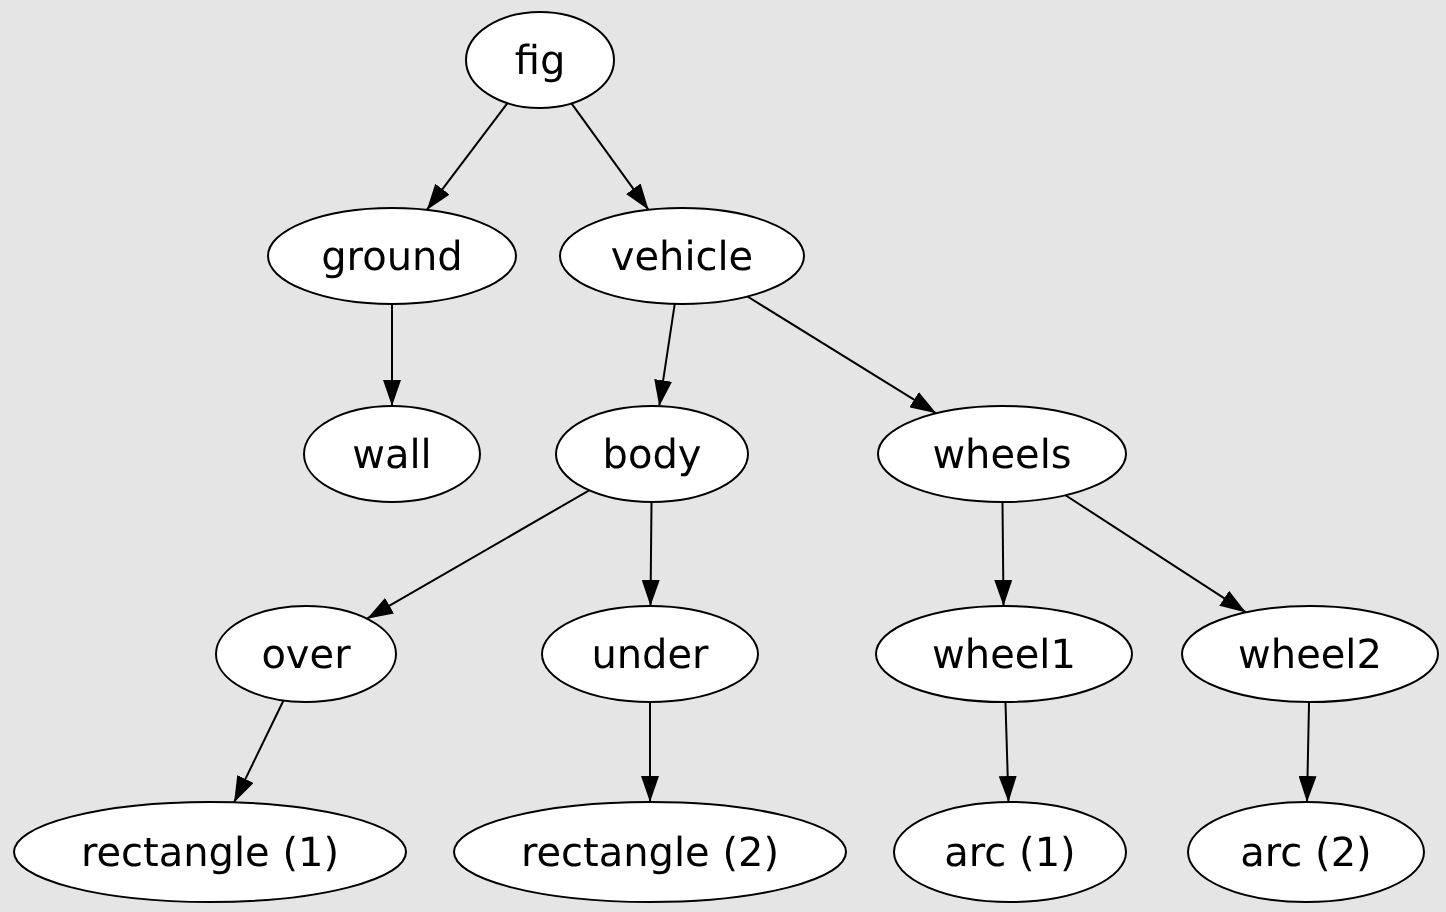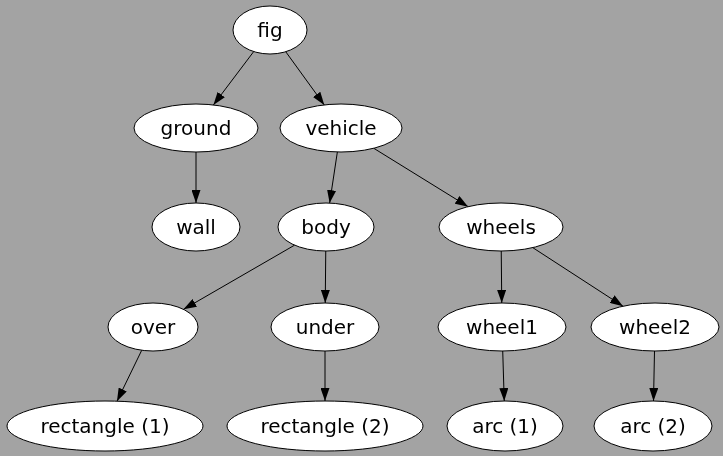--- a/index.html
+++ b/index.html
@@ -4,21 +4,21 @@
 <style>
   html, body {
     margin: 0;
     padding: 0;
     background: #ffffff;
   }
   .canvas {
     width: 723px;
     height: 456px;
     position: relative;
-    background: #a3a3a3;
+    background: #e5e5e5;
     overflow: hidden;
   }
   svg {
     display: block;
   }
   svg text {
     font-family: "DejaVu Sans", "Liberation Sans", sans-serif;
     user-select: none;
   }
   svg ellipse {

